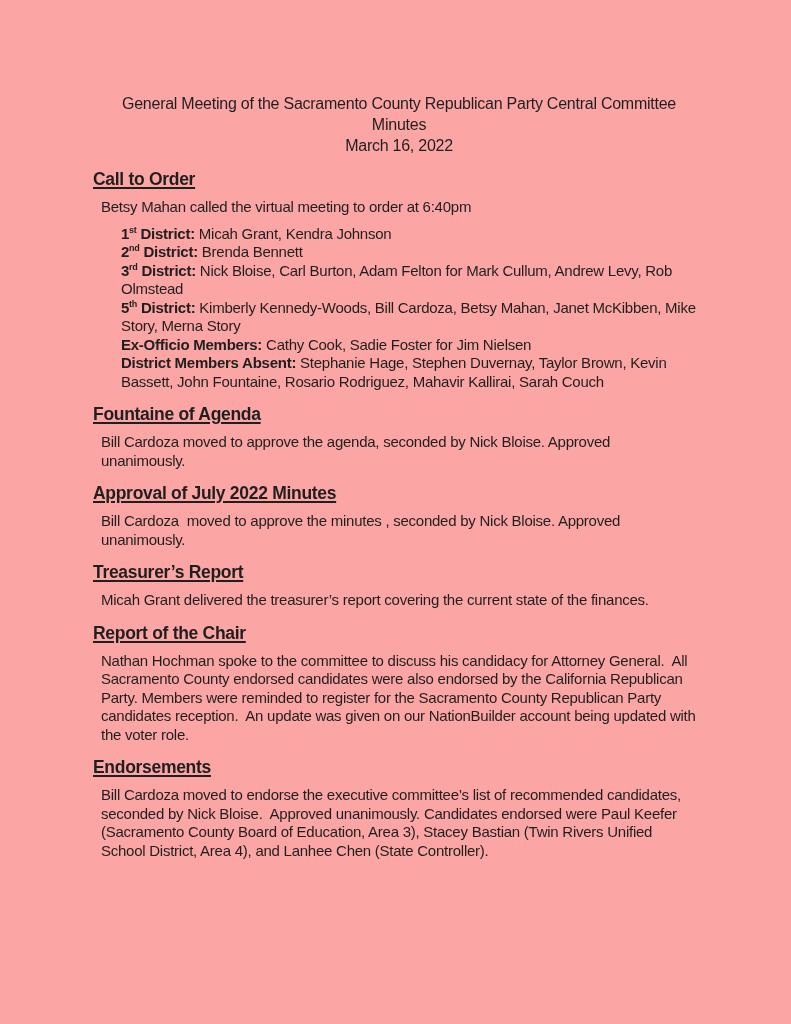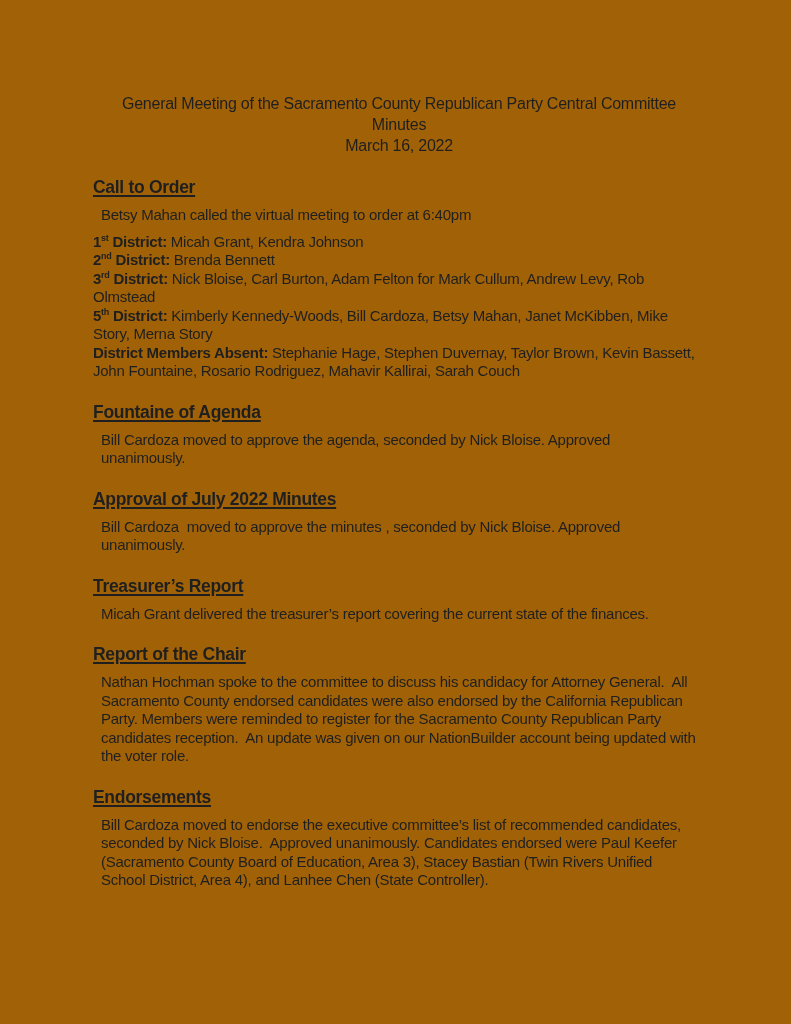--- a/index.html
+++ b/index.html
@@ -1,20 +1,20 @@
 <!DOCTYPE html>
 <html><head>
 <meta charset="utf-8">
 <style>
   html, body { margin: 0; padding: 0; background: #ffffff; }
   .page {
     position: relative;
     width: 791px;
     height: 1024px;
-    background: #a16207;
+    background: #fca5a5;
     box-sizing: border-box;
     padding: 93px 86px 0 93px;
     font-family: "Liberation Sans", sans-serif;
     color: #1f1f1f;
     letter-spacing: -0.25px;
     overflow: hidden;
   }
   .content { width: 612px; }
   .title-block { text-align: center; }
   .title-line {
@@ -22,35 +22,36 @@
     line-height: 21px;
     white-space: pre-wrap;
   }
   .title-bold { font-weight: normal; }
   .section { margin: 0; }
   .heading {
     font-size: 17.5px;
     line-height: 21px;
     font-weight: bold;
     letter-spacing: -0.3px;
-    margin: 21px 0 0 0;
+    margin: 13px 0 0 0;
     text-decoration: underline;
     text-decoration-thickness: 2px;
     text-underline-offset: 2px;
   }
   .body {
     font-size: 15px;
     line-height: 18.5px;
     margin: 8px;
     white-space: pre-wrap;
   }
   .roll-line {
     font-size: 15px;
     line-height: 18.5px;
     white-space: pre-wrap;
+    margin-left: 28px;
   }
   .lbl { font-weight: bold; }
   .sup {
     font-size: 9px;
     vertical-align: super;
     line-height: 0;
   }
 </style>
 </head>
 <body>
@@ -68,20 +69,21 @@
       <div class="heading">Call to Order</div>
       <p class="body">Betsy Mahan called the virtual meeting to order at 6:40pm</p>
     </div>
 
     <div class="section">
       <div>
           <div class="roll-line"><span class="lbl"><span>1</span><sup class="sup">st</sup><span> District:</span></span><span> Micah Grant, Kendra Johnson</span></div>
           <div class="roll-line"><span class="lbl"><span>2</span><sup class="sup">nd</sup><span> District:</span></span><span> Brenda Bennett</span></div>
           <div class="roll-line"><span class="lbl"><span>3</span><sup class="sup">rd</sup><span> District:</span></span><span> Nick Bloise, Carl Burton, Adam Felton for Mark Cullum, Andrew Levy, Rob Olmstead</span></div>
           <div class="roll-line"><span class="lbl"><span>5</span><sup class="sup">th</sup><span> District:</span></span><span> Kimberly Kennedy-Woods, Bill Cardoza, Betsy Mahan, Janet McKibben, Mike Story, Merna Story</span></div>
+          <div class="roll-line"><span class="lbl"><span></span><sup class="sup"></sup><span>Ex-Officio Members:</span></span><span> Cathy Cook, Sadie Foster for Jim Nielsen</span></div>
           <div class="roll-line"><span class="lbl"><span></span><sup class="sup"></sup><span>District Members Absent:</span></span><span> Stephanie Hage, Stephen Duvernay, Taylor Brown, Kevin Bassett, John Fountaine, Rosario Rodriguez, Mahavir Kallirai, Sarah Couch</span></div>
         </div>
     </div>
 
     <div class="section">
       <div class="heading">Fountaine of Agenda</div>
       <p class="body">Bill Cardoza moved to approve the agenda, seconded by Nick Bloise. Approved unanimously.</p>
     </div>
 
     <div class="section">

